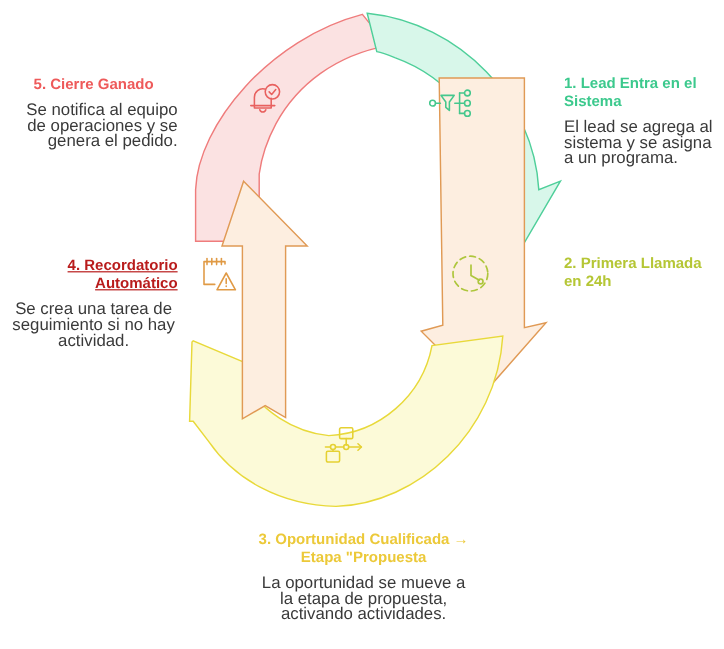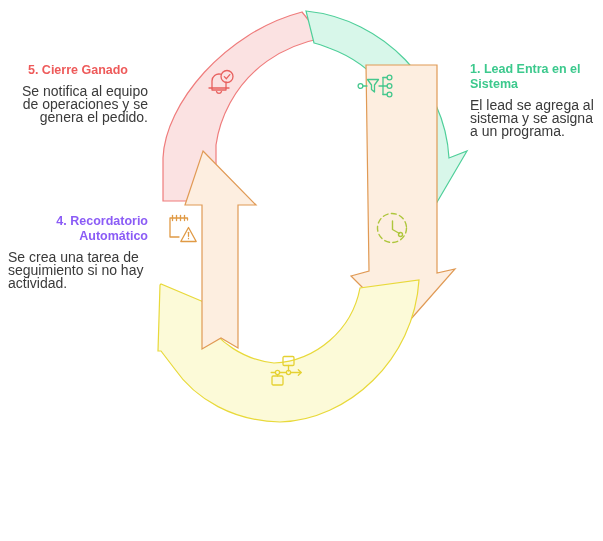--- a/index.html
+++ b/index.html
@@ -29,22 +29,22 @@
     margin:0;
   }
 
   
   #label-5{left:8px;top:63px;width:140px;text-align:right;}
   #label-5 .title{color:#ee5a5a;text-align:center;}
   #label-5 .desc{text-align:right;}
 
   
   #label-4{left:8px;top:214px;width:140px;text-align:right;}
-  #label-4 .title{color:#8b5cf6;}
-  #label-4 .desc{text-align:left;}
+  #label-4 .title{color:#b91c1c;text-decoration:underline;}
+  #label-4 .desc{text-align:center;}
 
   
   #label-1{left:470px;top:62px;width:128px;text-align:left;}
   #label-1 .title{color:#3cc98d;}
 
   
   #label-2{left:470px;top:212px;width:128px;text-align:left;}
   #label-2 .title{color:#b5c635;}
 
   
@@ -223,16 +223,21 @@
     <div class="title">4. Recordatorio Automático</div>
     <div class="desc">Se crea una tarea de seguimiento si no hay actividad.</div>
   </div>
 
   <div class="label" id="label-1">
     <div class="title">1. Lead Entra en el Sistema</div>
     <div class="desc">El lead se agrega al sistema y se asigna a un programa.</div>
   </div>
 
   <div class="label" id="label-2">
-  </div>
-
+    <div class="title">2. Primera Llamada en 24h</div>
+  </div>
+
+  <div class="label" id="label-3">
+    <div class="title">3. Oportunidad Cualificada → Etapa "Propuesta</div>
+    <div class="desc">La oportunidad se mueve a la etapa de propuesta, activando actividades.</div>
+  </div>
 
 </div>
 
 </body></html>

